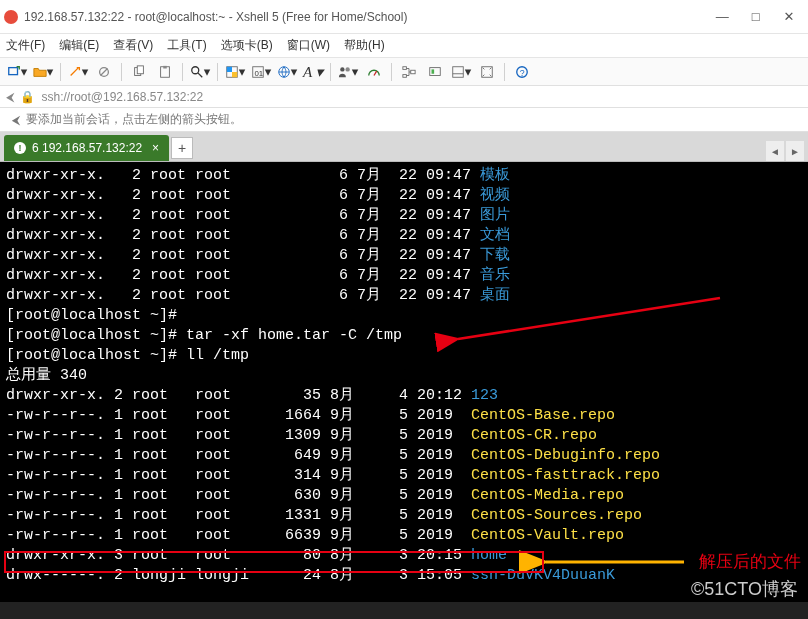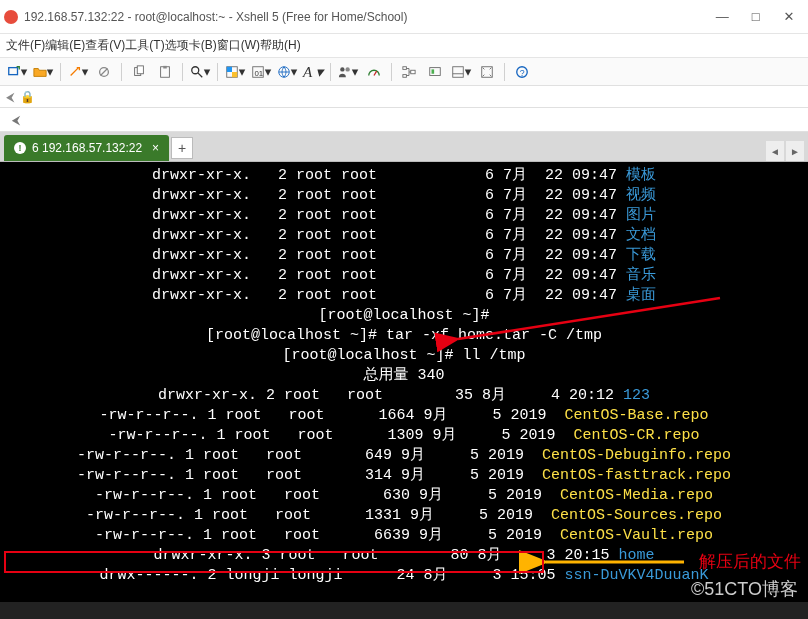--- a/index.html
+++ b/index.html
@@ -1,39 +1,39 @@
 <!DOCTYPE html>
 <html><head>
 <meta charset="utf-8">
 <style>
 * { margin: 0; padding: 0; box-sizing: border-box; }
 body { font-family: "Microsoft YaHei", sans-serif; font-size: 12px; background: #fff; width: 808px; height: 619px; overflow: hidden; position: relative; }
 .title-bar { display: flex; align-items: center; height: 34px; padding: 0 4px; background: #fff; border-bottom: 1px solid #e5e5e5; }
 .title-bar .icon { width: 14px; height: 14px; background: #e74c3c; border-radius: 50%; margin-right: 6px; }
 .title-bar .title { flex: 1; color: #555; font-size: 12px; }
 .title-bar .win-controls span { display: inline-block; width: 30px; text-align: center; color: #555; font-size: 13px; }
-.menu-bar { display: flex; align-items: center; height: 24px; padding: 0 6px; background: #fff; border-bottom: 1px solid #e5e5e5; }
+.menu-bar { display: flex; align-items: center; height: 24px; padding: 0 6px; gap: 14px; background: #fff; border-bottom: 1px solid #e5e5e5; }
 .menu-bar span { color: #333; }
 .toolbar { display: flex; align-items: center; height: 28px; padding: 0 6px; gap: 4px; background: #fafafa; border-bottom: 1px solid #e0e0e0; }
 .tool-btn { display: inline-flex; align-items: center; justify-content: center; min-width: 22px; height: 22px; color: #333; font-size: 13px; cursor: pointer; }
 .tool-btn svg { width: 14px; height: 14px; }
 .tool-sep { width: 1px; height: 18px; background: #d0d0d0; margin: 0 2px; }
 .addr-bar { display: flex; align-items: center; height: 22px; padding: 0 6px; background: #fff; border-bottom: 1px solid #e0e0e0; }
 .addr-bar .lock { margin-right: 6px; }
 .addr-bar .path { color: #888; }
 .info-bar { display: flex; align-items: center; height: 24px; padding: 0 6px; background: #fff; border-bottom: 1px solid #e0e0e0; color: #777; }
 .info-bar .arrow { width: 20px; text-align: center; }
 .tab-strip { display: flex; align-items: flex-end; height: 30px; background: #d9d9d9; padding-left: 4px; border-bottom: 1px solid #bBB; }
 .tab { display: flex; align-items: center; height: 26px; padding: 0 10px; background: #3a7a2a; color: #fff; font-size: 12px; border-radius: 3px 3px 0 0; margin-right: 2px; }
 .tab .tab-icon { width: 12px; height: 12px; background: #fff; color: #3a7a2a; border-radius: 50%; display: inline-flex; align-items: center; justify-content: center; font-size: 9px; margin-right: 6px; font-weight: bold; }
 .tab .close { margin-left: 10px; cursor: pointer; }
 .tab-add { width: 22px; height: 22px; background: #fff; border: 1px solid #bbb; display: flex; align-items: center; justify-content: center; font-size: 14px; color: #555; cursor: pointer; margin-bottom: 2px;}
 .tab-scroll { margin-left: auto; display: flex; gap: 2px; padding-right: 4px;}
 .tab-scroll span { width: 18px; height: 20px; background: #eee; display: inline-flex; align-items:center; justify-content:center; font-size:10px; color:#666;}
-.terminal { background: #000; font-family: "Consolas","Courier New",monospace; font-size: 15px; line-height: 20px; color: #fff; padding: 4px 6px; height: 440px; position: relative; white-space: pre; overflow: hidden; text-align: center; }
+.terminal { background: #000; font-family: "Consolas","Courier New",monospace; font-size: 15px; line-height: 20px; color: #fff; padding: 4px 6px; height: 440px; position: relative; white-space: pre; overflow: hidden; }
 .c-blue { color: #3a9ad9; }
 .c-white { color: #fde047; }
 .red-box { position: absolute; border: 2px solid #e60012; pointer-events: none; }
 .anno { position: absolute; pointer-events: none; }
 .watermark { position: absolute; right: 10px; bottom: 18px; color: #ccc; font-size: 18px; font-family: Arial,sans-serif; }
 .bottom { position: absolute; bottom: 0; left: 0; right: 0; height: 17px; background: #222; color: #aaa; font-size: 11px; display: flex; align-items: center; padding: 0 8px;}
 </style>
 </head>
 <body>
 
@@ -150,24 +150,26 @@
       <svg viewBox="0 0 16 16">
         <circle cx="8" cy="8" r="6" fill="none" stroke="#1565c0" stroke-width="1.5"></circle>
         <text x="5.5" y="12" font-size="10" fill="#1565c0">?</text>
       </svg>
     </span>
 </div>
 
 <div class="addr-bar">
   <span style="color:#888;margin-right:6px;">⮜</span>
   <span class="lock">🔒</span>
+  <span class="path">ssh://root@192.168.57.132:22</span>
 </div>
 
 <div class="info-bar">
   <span class="arrow">⮜</span>
+  <span>要添加当前会话，点击左侧的箭头按钮。</span>
 </div>
 
 <div class="tab-strip">
   <div class="tab">
     <span class="tab-icon">!</span>
     <span>6 192.168.57.132:22</span>
     <span class="close">×</span>
   </div>
   <div class="tab-add">+</div>
   <div class="tab-scroll">

